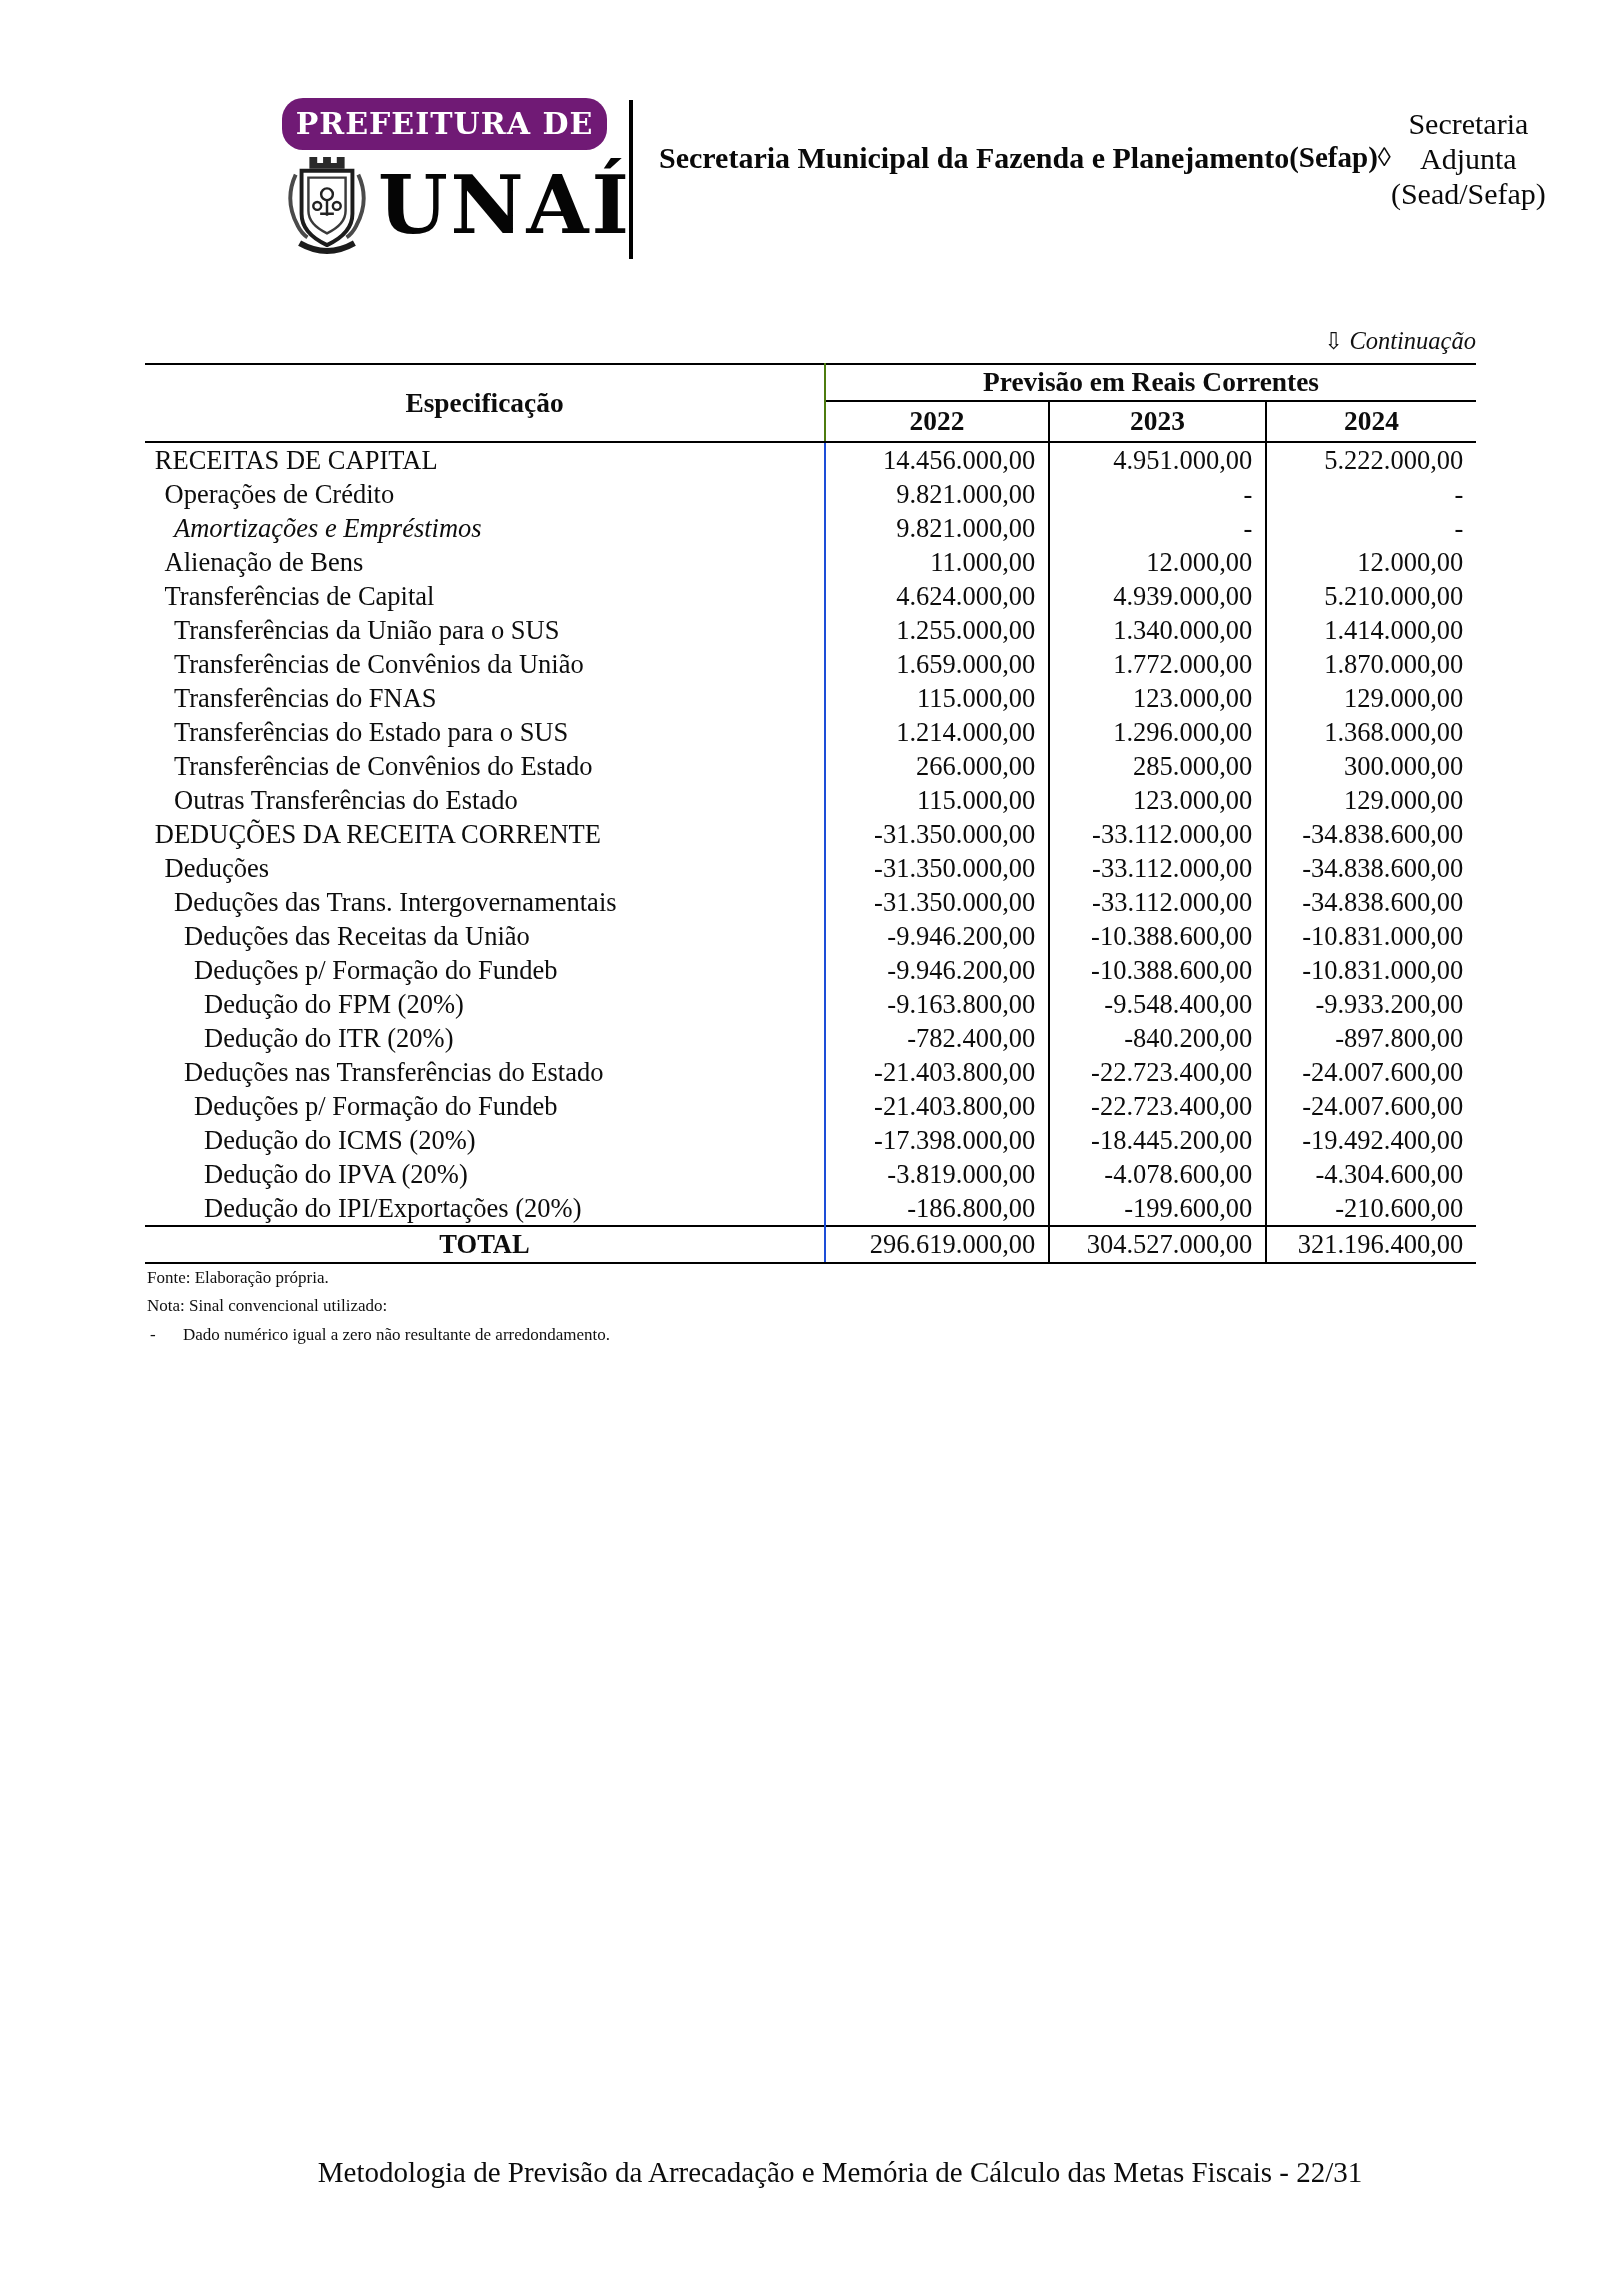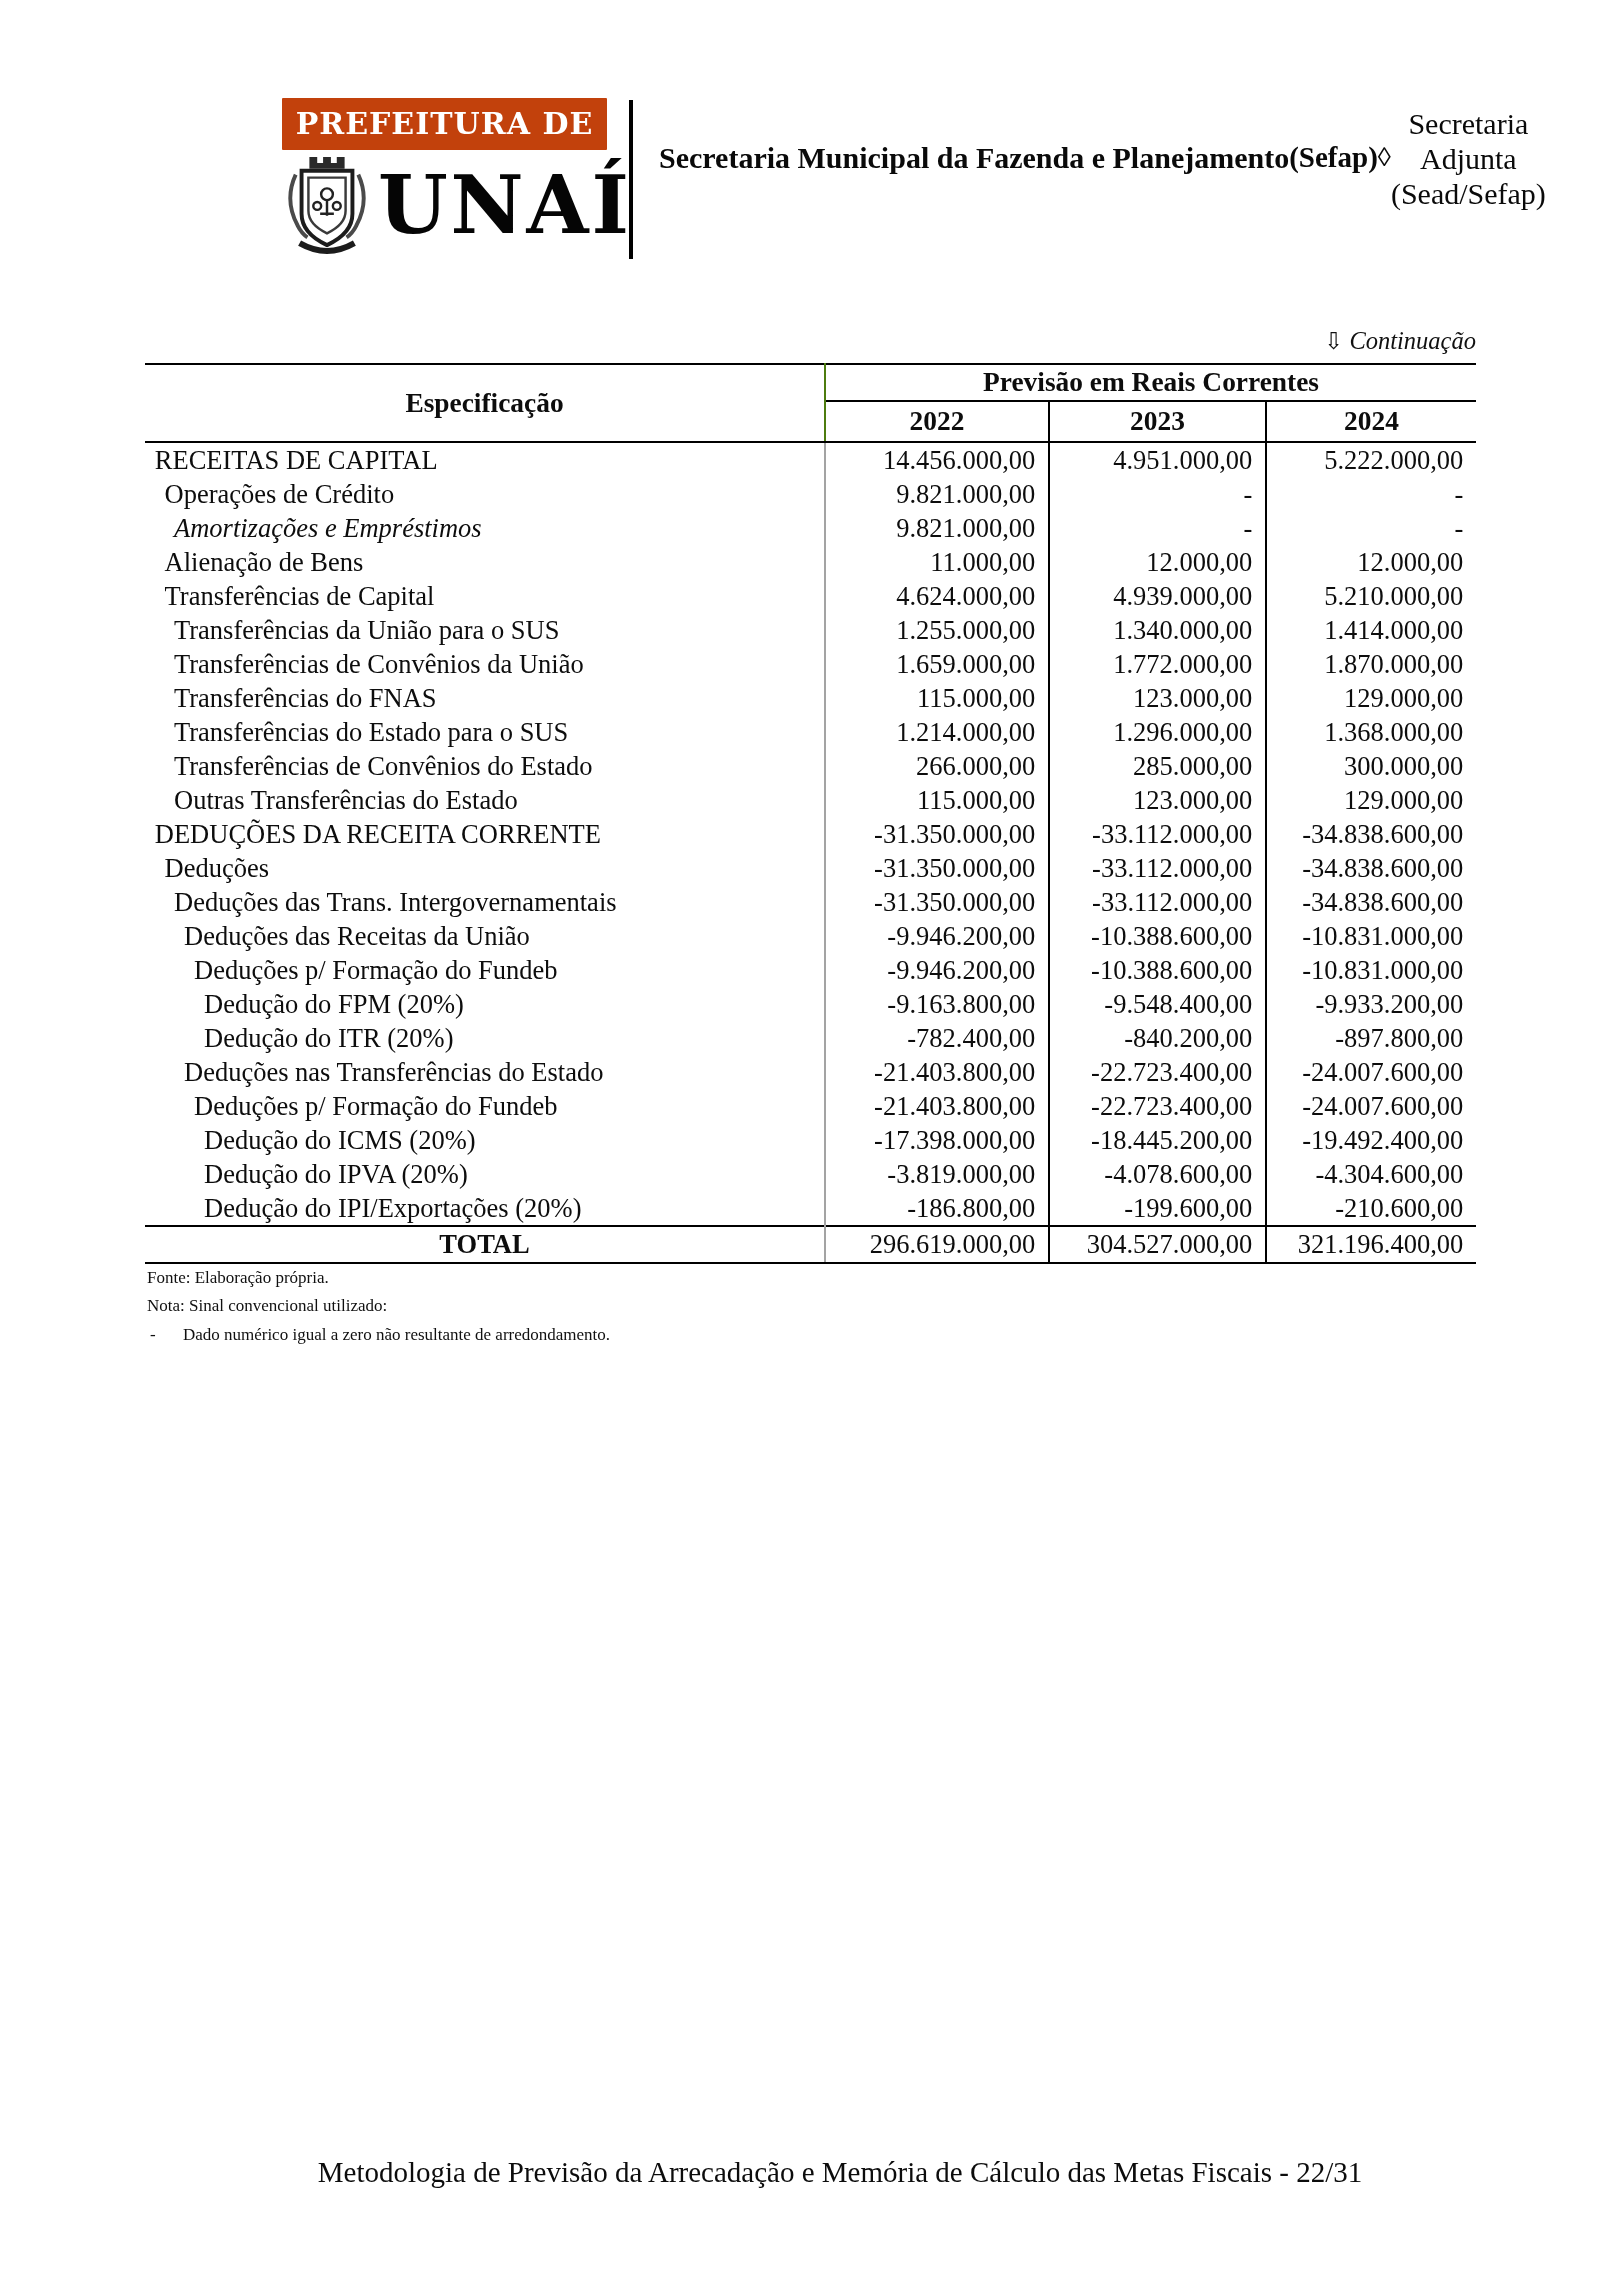--- a/index.html
+++ b/index.html
@@ -10,24 +10,24 @@
     background:#ffffff;
     color:#0d0d0d;
     font-family:"Liberation Serif","DejaVu Serif",serif;
     overflow:hidden;
   }
 
   
   .letterhead { position:absolute; top:98px; left:282px; display:flex; align-items:flex-start; }
   .logo { width:325px; flex:0 0 auto; }
   .logo-bar {
-    background:#c2410c; color:#ffffff;
+    background:#701a75; color:#ffffff;
     font-family:"DejaVu Serif","Liberation Serif",serif;
     font-weight:bold; font-size:30px; letter-spacing:1px;
-    text-align:center; border-radius:1px;
+    text-align:center; border-radius:21px;
     padding:7.8px 3.9px 8.8px 3.9px;
   }
   .logo-row { display:flex; align-items:center; margin-top:3.9px; }
   .logo-crest { flex:0 0 auto; }
   .logo-city {
     font-family:"DejaVu Serif","Liberation Serif",serif;
     font-weight:bold; font-size:80px; letter-spacing:2.9px;
     line-height:98px; margin-left:5.9px; color:#050505;
   }
   .header-divider { width:4.9px; height:159px; background:#000; margin:2px 25.5px 0 21.6px; flex:0 0 auto; }
@@ -54,21 +54,21 @@
     position:absolute; top:363px; left:145px;
     width:1331px;
     border-collapse:collapse; table-layout:fixed;
     font-size:26.5px; color:#0d0d0d;
   }
   .fin-table th, .fin-table td { padding:0; margin:0; overflow:hidden; white-space:nowrap; }
   .fin-table thead th { font-weight:bold; text-align:center; }
   th.spec  { border-top:2px solid #000; border-right:2px solid #4d7c0f; border-bottom:2.9px solid #000; font-size:27.4px; }
   th.group { border-top:2px solid #000; border-bottom:2px solid #000; height:35px; font-size:27.4px; }
   tr.years th { border-bottom:2.9px solid #000; height:39px; font-size:27.4px; }
-  .c0 { border-right:2px solid #a3a3a3; }
+  .c0 { border-right:2px solid #1d4ed8; }
   .c1 { border-right:2px solid #000; }
   .c2 { border-right:2px solid #000; }
   .fin-table tbody td { height:34px; line-height:34px; }
   td.spec-cell { text-align:left; }
   td.num { text-align:right; padding-right:12.7px; }
   tr.total td {
     border-top:2px solid #000; border-bottom:2.9px solid #000;
     height:35px; line-height:35px;
   }
   tr.total .total-label { text-align:center;font-weight:bold; }

